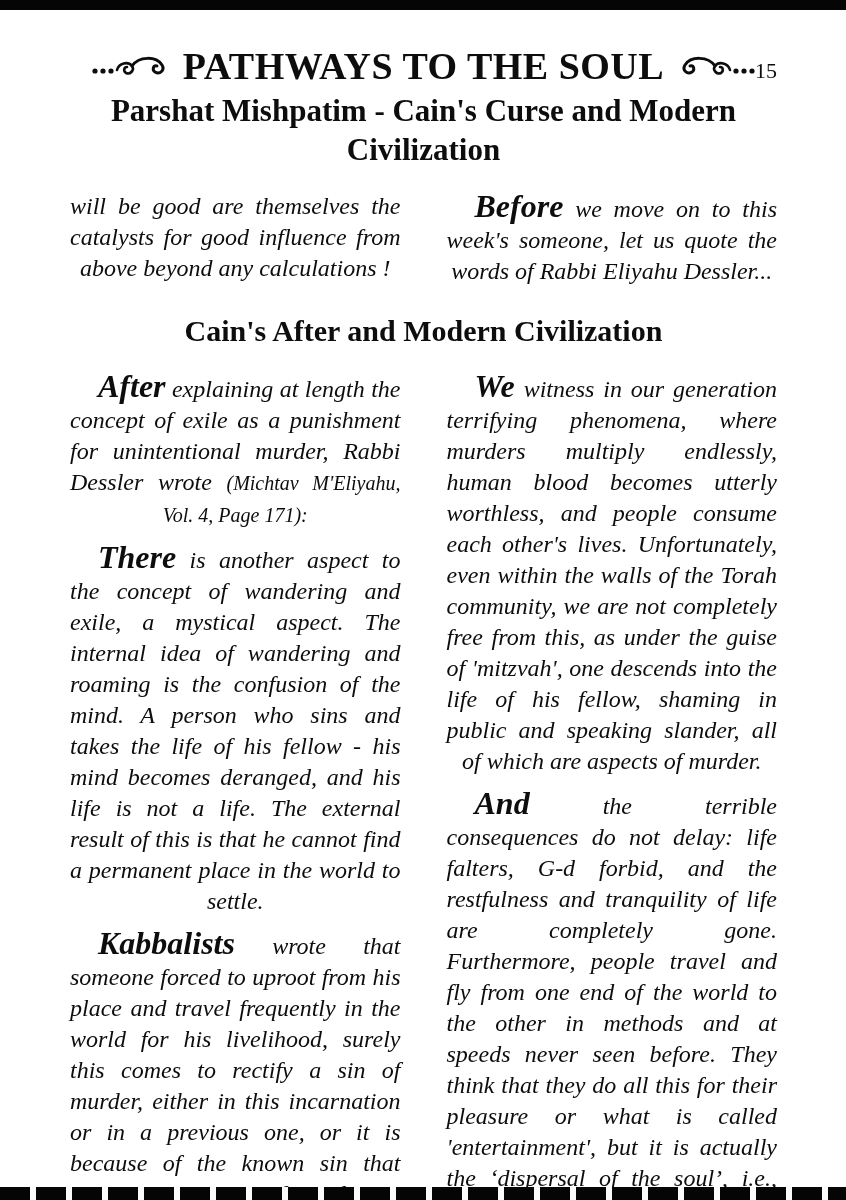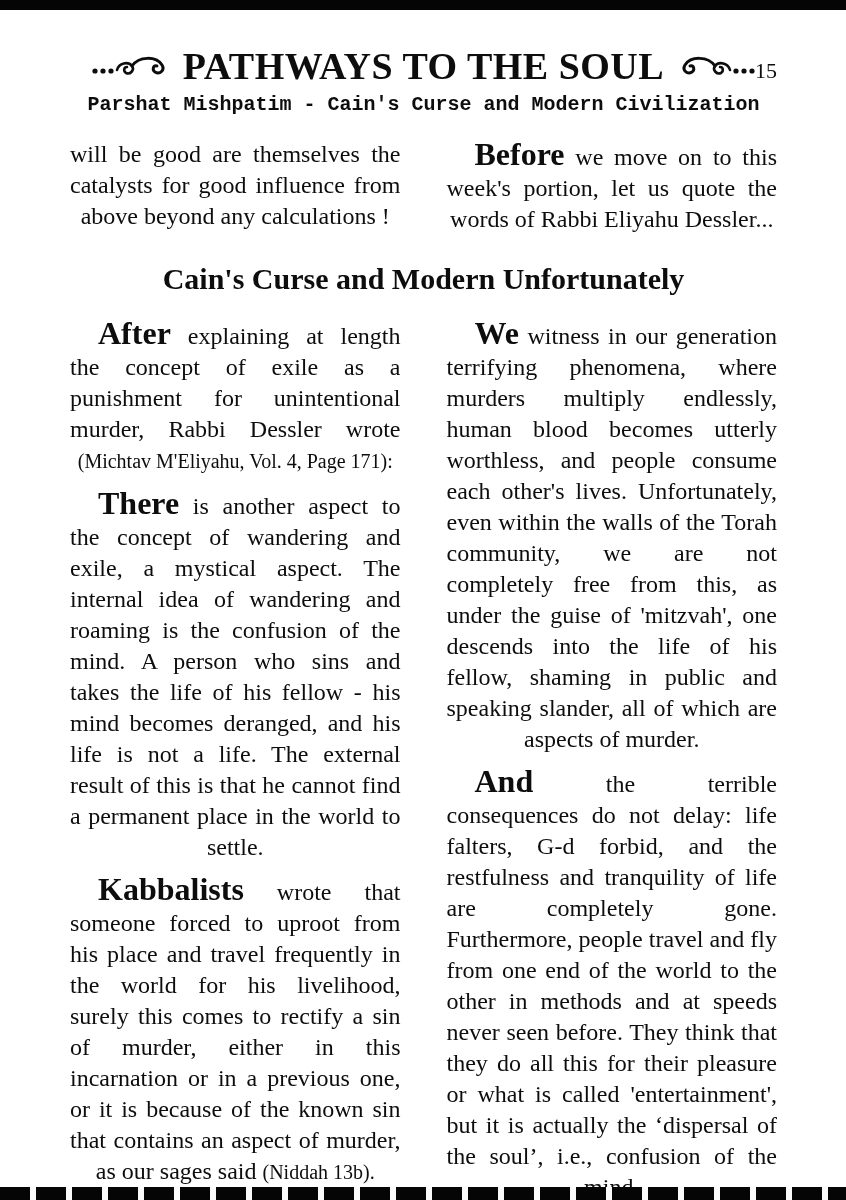--- a/index.html
+++ b/index.html
@@ -33,24 +33,24 @@
     margin:0;font-size:38px;font-weight:700;letter-spacing:0.5px;
     white-space:nowrap;line-height:1.1;
   }
   .ornament{display:inline-block;height:28px;}
   .ornament svg{display:block;height:28px;width:84px;}
   .page-number{
     position:absolute;right:0;top:12px;
     font-size:22px;font-weight:400;
   }
   .subtitle{
-    margin:4px 0 0 0;font-size:20px;font-weight:700;line-height:1.25;font-family:Liberation Mono, monospace;
+    margin:4px 0 0 0;font-size:31px;font-weight:700;line-height:1.25;
   }
   
-  .cols{display:flex;gap:46px;margin-top:22px;}
+  .cols{display:flex;gap:46px;margin-top:22px;font-style:italic;}
   .col{flex:1;min-width:0;}
   p.para{
     margin:0 0 11px 0;
     font-size:24px;line-height:31px;
     text-align:justify;text-align-last:center;
     hyphens:none;
   }
   p.para.indent{text-indent:28px;}
   .lead{font-weight:700;font-size:32px;}
   .ref{font-size:20px;}
@@ -93,25 +93,25 @@
       </div>
       <div class="page-number">15</div>
       <h2 class="subtitle">Parshat Mishpatim - Cain's Curse and Modern Civilization</h2>
     </div>
 
     <div class="cols">
       <div class="col">
         <p class="para"><span>will be good are themselves the catalysts for good influence from above beyond any calculations !</span></p>
       </div>
       <div class="col">
-        <p class="para indent"><span class="lead">Before</span><span> we move on to this week's portion, let us quote the words of Rabbi Eliyahu Dessler...</span></p>
+        <p class="para indent"><span class="lead">Before</span><span> we move on to this week's someone, let us quote the words of Rabbi Eliyahu Dessler...</span></p>
       </div>
     </div>
 
-    <h2 class="section-heading">Cain's Curse and Modern Unfortunately</h2>
+    <h2 class="section-heading">Cain's After and Modern Civilization</h2>
 
     <div class="cols">
       <div class="col">
         <p class="para indent"><span class="lead">After</span><span> explaining at length the concept of exile as a punishment for unintentional murder, Rabbi Dessler wrote </span><span class="ref">(Michtav M'Eliyahu, Vol. 4, Page 171):</span></p>
         <p class="para indent"><span class="lead">There</span><span> is another aspect to the concept of wandering and exile, a mystical aspect. The internal idea of wandering and roaming is the confusion of the mind. A person who sins and takes the life of his fellow - his mind becomes deranged, and his life is not a life. The external result of this is that he cannot find a permanent place in the world to settle.</span></p>
         <p class="para indent"><span class="lead">Kabbalists</span><span> wrote that someone forced to uproot from his place and travel frequently in the world for his livelihood, surely this comes to rectify a sin of murder, either in this incarnation or in a previous one, or it is because of the known sin that contains an aspect of murder, as our sages said </span><span class="ref">(Niddah 13b).</span></p>
       </div>
       <div class="col">
         <p class="para indent"><span class="lead">We</span><span> witness in our generation terrifying phenomena, where murders multiply endlessly, human blood becomes utterly worthless, and people consume each other's lives. Unfortunately, even within the walls of the Torah community, we are not completely free from this, as under the guise of 'mitzvah', one descends into the life of his fellow, shaming in public and speaking slander, all of which are aspects of murder.</span></p>
         <p class="para indent"><span class="lead">And</span><span> the terrible consequences do not delay: life falters, G-d forbid, and the restfulness and tranquility of life are completely gone. Furthermore, people travel and fly from one end of the world to the other in methods and at speeds never seen before. They think that they do all this for their pleasure or what is called 'entertainment', but it is actually the ‘dispersal of the soul’, i.e., confusion of the mind.</span></p>

